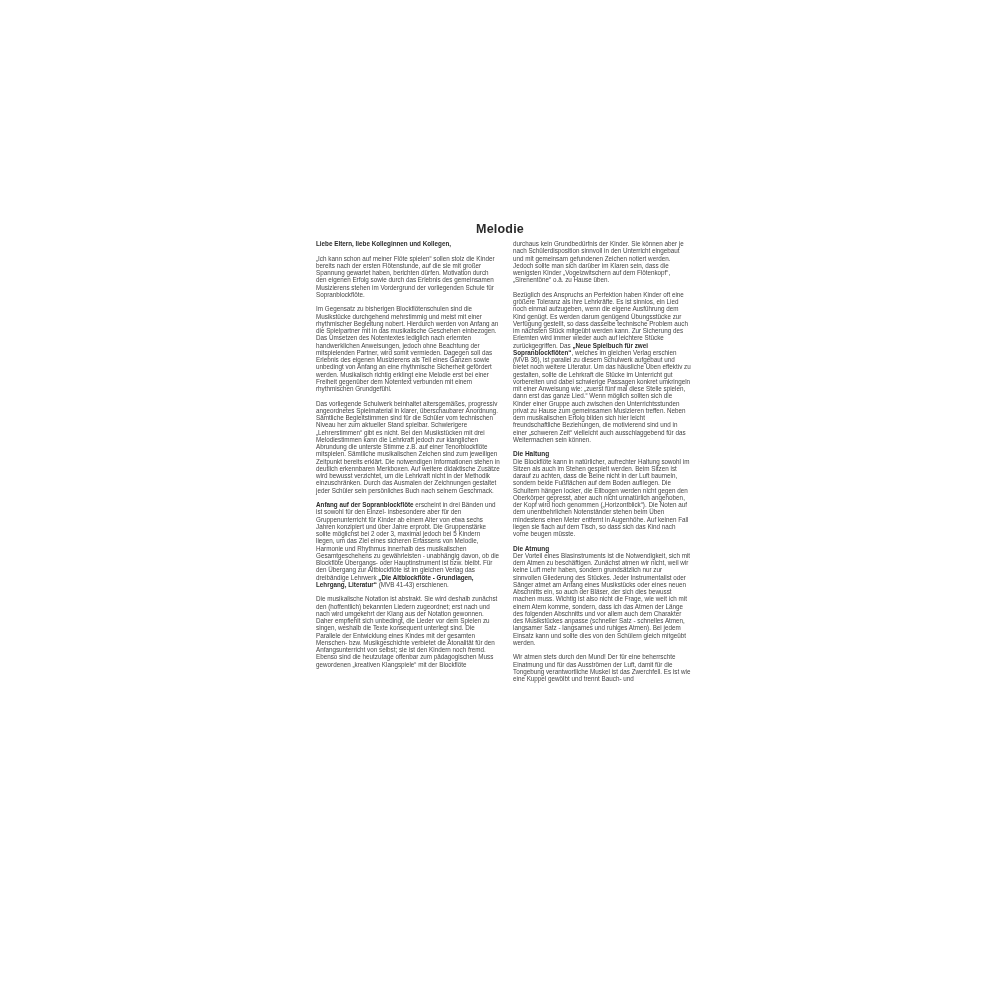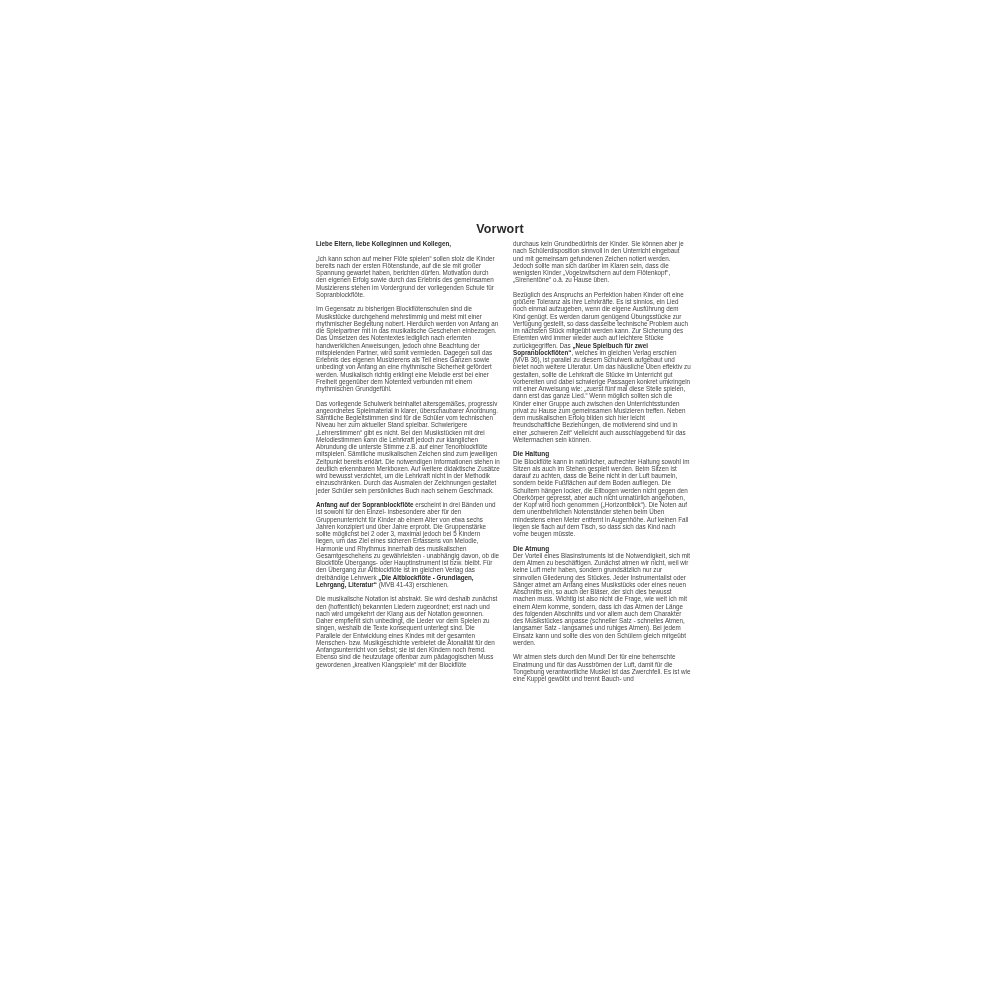--- a/index.html
+++ b/index.html
@@ -21,21 +21,21 @@
   .col.right { left:513px; width:178px; }
   .col p { margin:0 0 7.25px 0; }
   .col h3 { margin:0; font-size:6.5px; line-height:7.25px; font-weight:bold; color:#2b2b2b; }
   .b { font-weight:bold; color:#2b2b2b; }
   .greeting { font-weight:bold; color:#2b2b2b; margin-bottom:7.25px; }
 </style>
 </head>
 <body>
 
 <div class="page">
-  <div class="title">Vorwort</div>
+  <div class="title">Melodie</div>
 
   <div class="col left">
     <p class="greeting">Liebe Eltern, liebe Kolleginnen und Kollegen,</p>
     <p>„Ich kann schon auf meiner Flöte spielen“ sollen stolz die Kinder bereits nach der ersten Flötenstunde, auf die sie mit großer Spannung gewartet haben, berichten dürfen. Motivation durch den eigenen Erfolg sowie durch das Erlebnis des gemeinsamen Musizierens stehen im Vordergrund der vorliegenden Schule für Sopranblockflöte.</p>
     <p>Im Gegensatz zu bisherigen Blockflötenschulen sind die Musikstücke durchgehend mehrstimmig und meist mit einer rhythmischer Begleitung nobert. Hierdurch werden von Anfang an die Spielpartner mit in das musikalische Geschehen einbezogen. Das Umsetzen des Notentextes lediglich nach erlernten handwerklichen Anweisungen, jedoch ohne Beachtung der mitspielenden Partner, wird somit vermieden. Dagegen soll das Erlebnis des eigenen Musizierens als Teil eines Ganzen sowie unbedingt von Anfang an eine rhythmische Sicherheit gefördert werden. Musikalisch richtig erklingt eine Melodie erst bei einer Freiheit gegenüber dem Notentext verbunden mit einem rhythmischen Grundgefühl.</p>
     <p>Das vorliegende Schulwerk beinhaltet altersgemäßes, progressiv angeordnetes Spielmaterial in klarer, überschaubarer Anordnung. Sämtliche Begleitstimmen sind für die Schüler vom technischen Niveau her zum aktueller Stand spielbar. Schwierigere „Lehrerstimmen“ gibt es nicht. Bei den Musikstücken mit drei Melodiestimmen kann die Lehrkraft jedoch zur klanglichen Abrundung die unterste Stimme z.B. auf einer Tenorblockflöte mitspielen. Sämtliche musikalischen Zeichen sind zum jeweiligen Zeitpunkt bereits erklärt. Die notwendigen Informationen stehen in deutlich erkennbaren Merkboxen. Auf weitere didaktische Zusätze wird bewusst verzichtet, um die Lehrkraft nicht in der Methodik einzuschränken. Durch das Ausmalen der Zeichnungen gestaltet jeder Schüler sein persönliches Buch nach seinem Geschmack.</p>
     <p><span class="b">Anfang auf der Sopranblockflöte</span><span> erscheint in drei Bänden und ist sowohl für den Einzel- insbesondere aber für den Gruppenunterricht für Kinder ab einem Alter von etwa sechs Jahren konzipiert und über Jahre erprobt. Die Gruppenstärke sollte möglichst bei 2 oder 3, maximal jedoch bei 5 Kindern liegen, um das Ziel eines sicheren Erfassens von Melodie, Harmonie und Rhythmus innerhalb des musikalischen Gesamtgeschehens zu gewährleisten - unabhängig davon, ob die Blockflöte Übergangs- oder Hauptinstrument ist bzw. bleibt. Für den Übergang zur Altblockflöte ist im gleichen Verlag das dreibändige Lehrwerk </span><span class="b">„Die Altblockflöte - Grundlagen, Lehrgang, Literatur“</span><span> (MVB 41-43) erschienen.</span></p>
     <p>Die musikalische Notation ist abstrakt. Sie wird deshalb zunächst den (hoffentlich) bekannten Liedern zugeordnet; erst nach und nach wird umgekehrt der Klang aus der Notation gewonnen. Daher empfiehlt sich unbedingt, die Lieder vor dem Spielen zu singen, weshalb die Texte konsequent unterlegt sind. Die Parallele der Entwicklung eines Kindes mit der gesamten Menschen- bzw. Musikgeschichte verbietet die Atonalität für den Anfangsunterricht von selbst; sie ist den Kindern noch fremd. Ebenso sind die heutzutage offenbar zum pädagogischen Muss gewordenen „kreativen Klangspiele“ mit der Blockflöte</p>
   </div>
 

